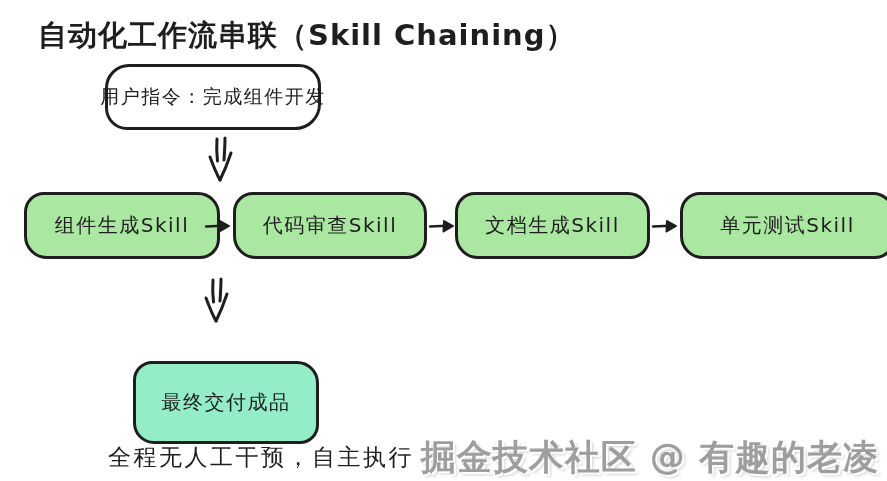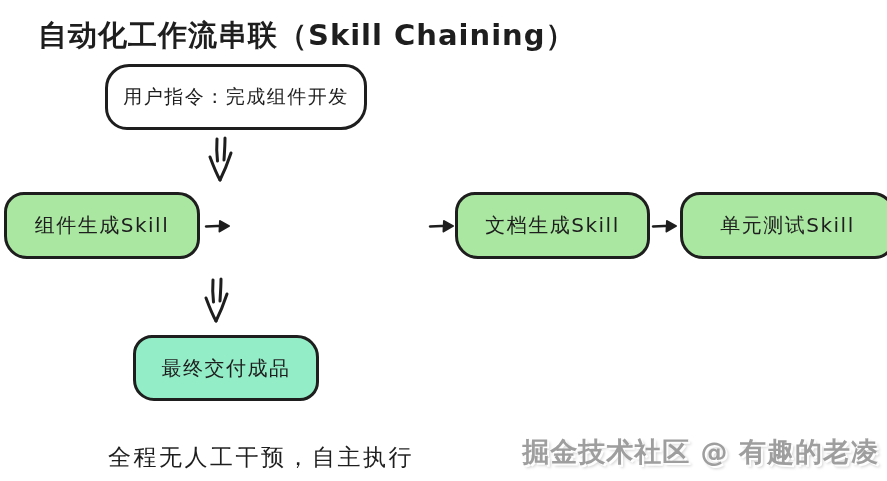--- a/index.html
+++ b/index.html
@@ -26,35 +26,35 @@
     border: 3px solid var(--stroke, #1e1e1e);
     display: flex;
     align-items: center;
     justify-content: center;
     font-size: 20px;
     letter-spacing: 1.5px;
     white-space: nowrap;
     background: #ffffff;
   }
   .node.command {
-    left: 105px; top: 64px; width: 262px; height: 66px;
+    left: 105px; top: 64px; width: 216px; height: 66px;
     border-radius: 24px 22px 26px 22px;
     font-size: 19px;
   }
   .node.skill {
     top: 192px; height: 67px;
     background: var(--skill_green, #aae8a2);
     border-radius: 20px 22px 20px 23px;
   }
-  .node.s1 { left: 4px;   width: 196px; }
+  .node.s1 { left: 24px;   width: 196px; }
   .node.s2 { left: 233px; width: 194px; }
   .node.s3 { left: 455px; width: 195px; }
   .node.s4 { left: 680px; width: 215px; }
   .node.final {
-    left: 133px; top: 335px; width: 186px; height: 66px;
+    left: 133px; top: 361px; width: 186px; height: 83px;
     background: var(--deliverable_teal, #93edc7);
     border-radius: 19px 22px 19px 21px;
   }
   .dbl-arrow { position: absolute; width: 38px; height: 50px; }
   .dbl-arrow.a1 { left: 202px; top: 136px; }
   .dbl-arrow.a2 { left: 198px; top: 277px; }
   .h-arrow { position: absolute; width: 28px; height: 22px; }
   .h-arrow.h1 { left: 204px; top: 215px; }
   .h-arrow.h2 { left: 428px; top: 215px; }
   .h-arrow.h3 { left: 651px; top: 215px; }
@@ -68,21 +68,21 @@
   .footer-note {
     position: absolute;
     left: 108px; top: 442px;
     font-size: 23px;
     letter-spacing: 2.5px;
     white-space: nowrap;
   }
   .watermark {
     position: absolute;
     right: 8px; top: 434px;
-    font-size: 27px;
+    font-size: 35px;
     font-weight: bold;
     letter-spacing: 1px;
     color: var(--watermark_gray, #9e9e9e);
     text-shadow: 2px 2px 0 rgba(255,255,255,0.95), 3px 3px 3px rgba(0,0,0,0.18);
     white-space: nowrap;
   }
 </style>
 </head>
 <body>
 
@@ -103,20 +103,23 @@
 
   <div class="node skill s1">
     <span>组件生成Skill</span>
   </div>
 
   <svg class="h-arrow h1" viewBox="0 0 28 22">
     <path class="ink" stroke-width="2.5" d="M2 11.5 C7 11 12 10.8 17 11"></path>
     <path class="ink-fill" stroke-width="2" d="M16 6 L25 11 L15.5 16.5 Z"></path>
   </svg>
 
+  <div class="node skill s2">
+    <span>代码审查Skill</span>
+  </div>
 
   <svg class="h-arrow h2" viewBox="0 0 28 22">
     <path class="ink" stroke-width="2.5" d="M2 11.5 C7 11 12 10.8 17 11"></path>
     <path class="ink-fill" stroke-width="2" d="M16 6 L25 11 L15.5 16.5 Z"></path>
   </svg>
 
   <div class="node skill s3">
     <span>文档生成Skill</span>
   </div>
 

